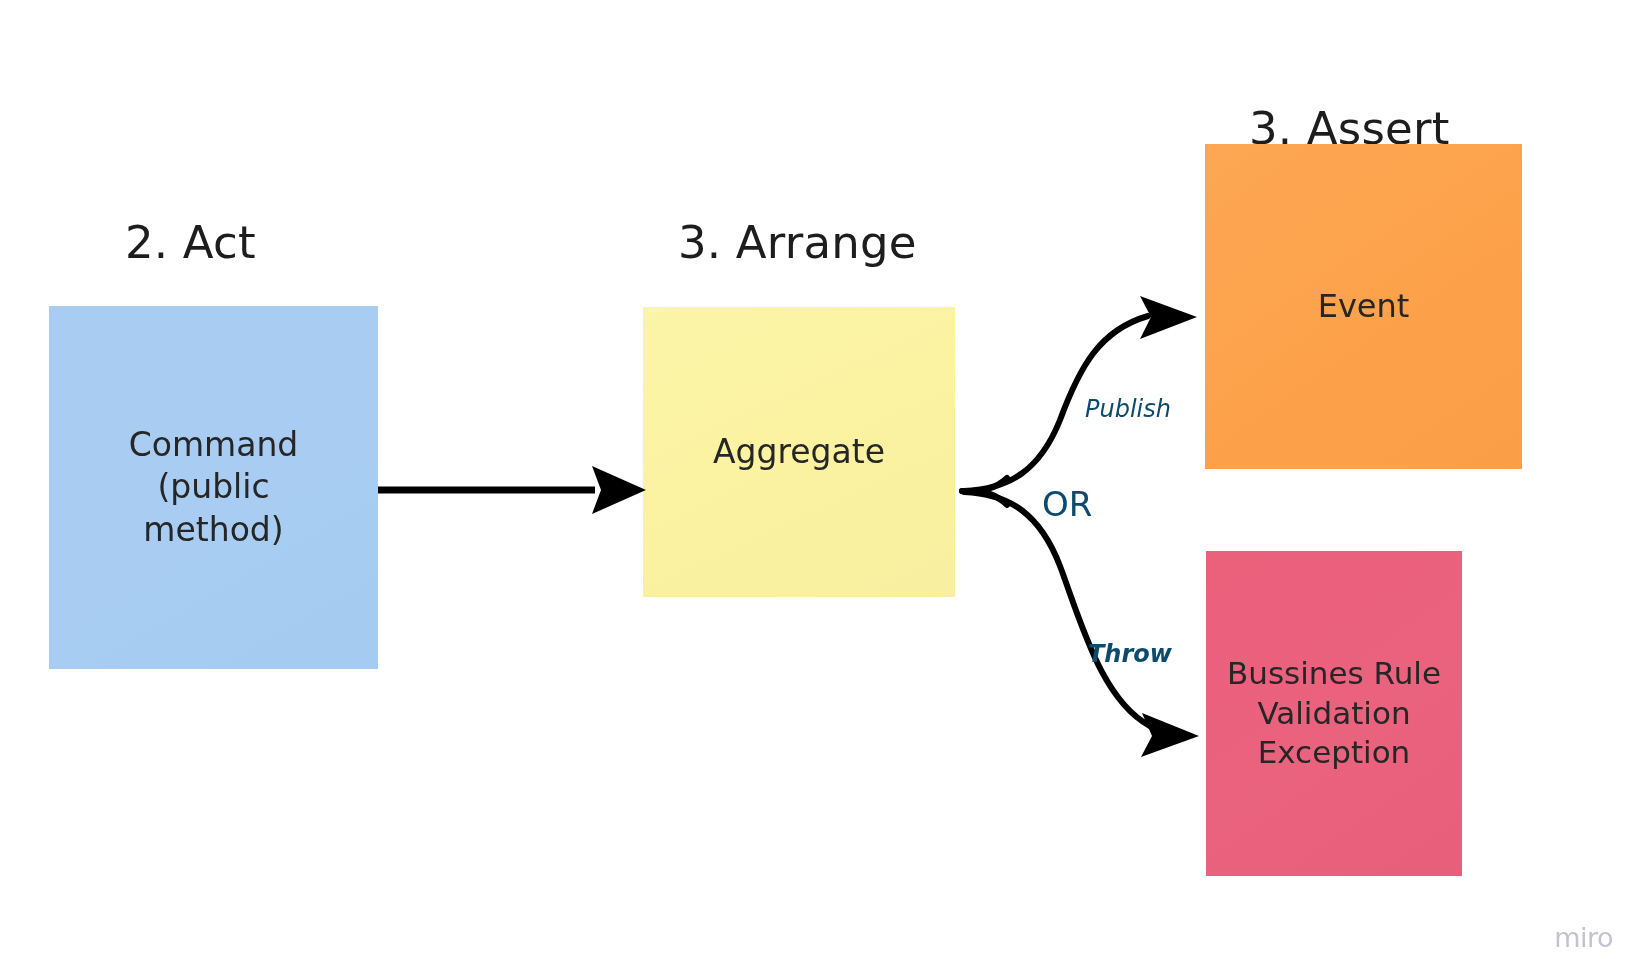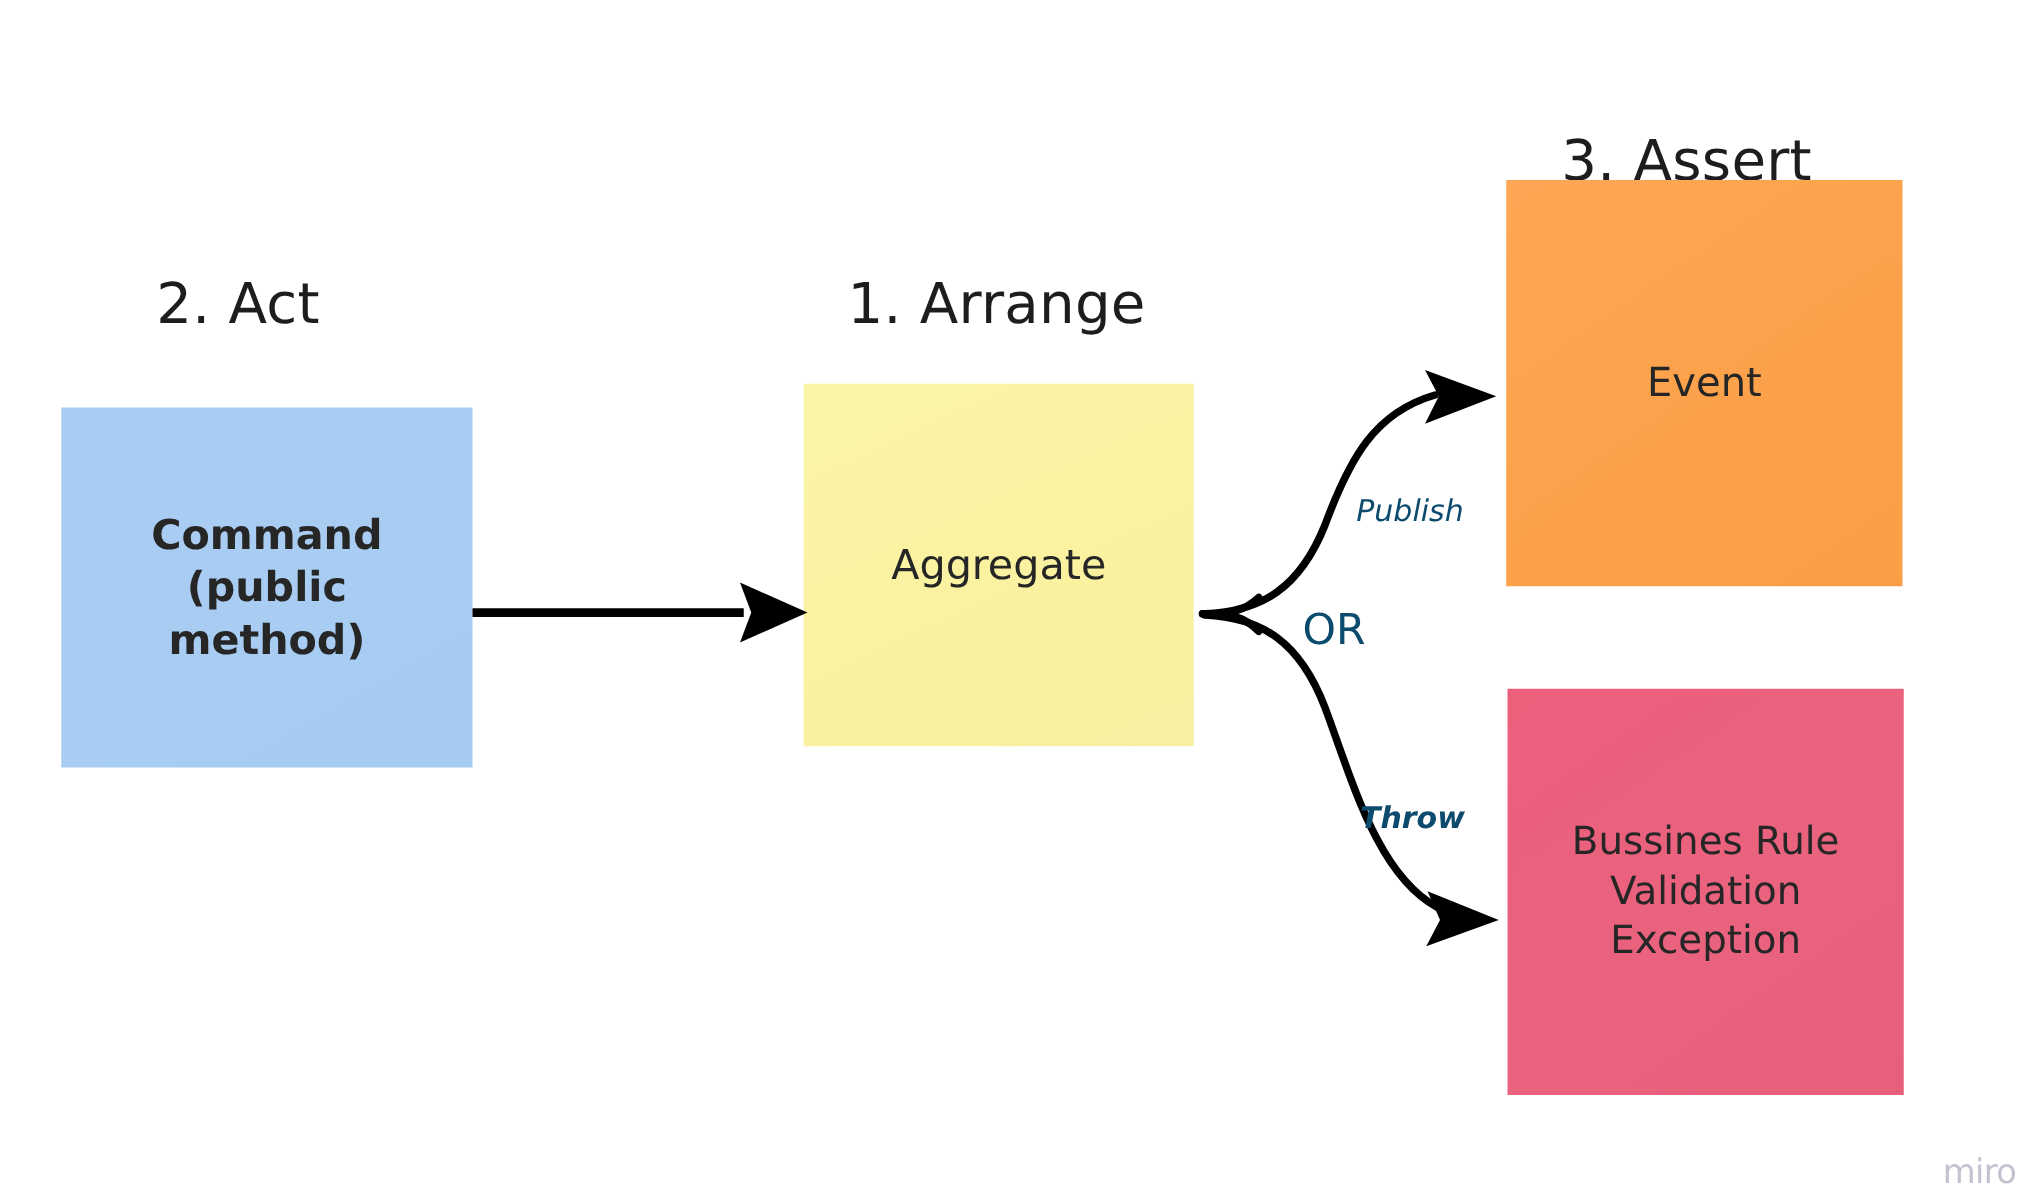--- a/index.html
+++ b/index.html
@@ -57,37 +57,36 @@
     left: 4%;
     right: -1%;
     bottom: -16px;
     height: 26px;
     background: radial-gradient(ellipse at 42% 0%, rgba(0,0,0,0.34) 0%, rgba(0,0,0,0.16) 38%, rgba(0,0,0,0.0) 72%);
     filter: blur(7px);
     z-index: -1;
   }
 
   #note-command {
-    left: 49px;  top: 326px;  width: 329px;  height: 288px;
+    left: 49px;  top: 306px;  width: 329px;  height: 363px;
     background: linear-gradient(150deg, #a9cdf2 0%, #a9cdf2 52%, #a5cbf2 100%);
     font-size: 33px;
-    font-weight: bold;
   }
   #note-aggregate {
     left: 643px; top: 307px;  width: 312px;  height: 290px;
     background: linear-gradient(155deg, #fbf5a8 0%, #faf2a0 55%, #f8efa0 100%);
     font-size: 33px;
   }
   #note-event {
     left: 1205px; top: 144px; width: 317px;  height: 325px;
     background: linear-gradient(145deg, #fda754 0%, #fca14a 60%, #fb9f47 100%);
     font-size: 32px;
   }
   #note-exception {
-    left: 1206px; top: 551px; width: 317px;  height: 325px;
+    left: 1206px; top: 551px; width: 256px;  height: 325px;
     background: linear-gradient(145deg, #ec607c 0%, #e9627e 55%, #e85f7c 100%);
     font-size: 31px;
   }
 
   
   #arrows {
     position: absolute;
     left: 0; top: 0;
     width: 1627px;
     height: 959px;
@@ -139,21 +138,21 @@
     background: rgba(255,255,255,0.35);
   }
 </style>
 </head>
 <body>
 
 <div id="canvas">
 
   <div class="section-title" id="title-act">2. Act</div>
 
-  <div class="section-title" id="title-arrange">1. Arrange</div>
+  <div class="section-title" id="title-arrange">3. Arrange</div>
 
   <div class="section-title" id="title-assert">3. Assert</div>
 
   <div class="sticky" id="note-command">
     <span class="note-text">Command
 (public
 method)</span>
   </div>
 
   <div class="sticky" id="note-aggregate">

